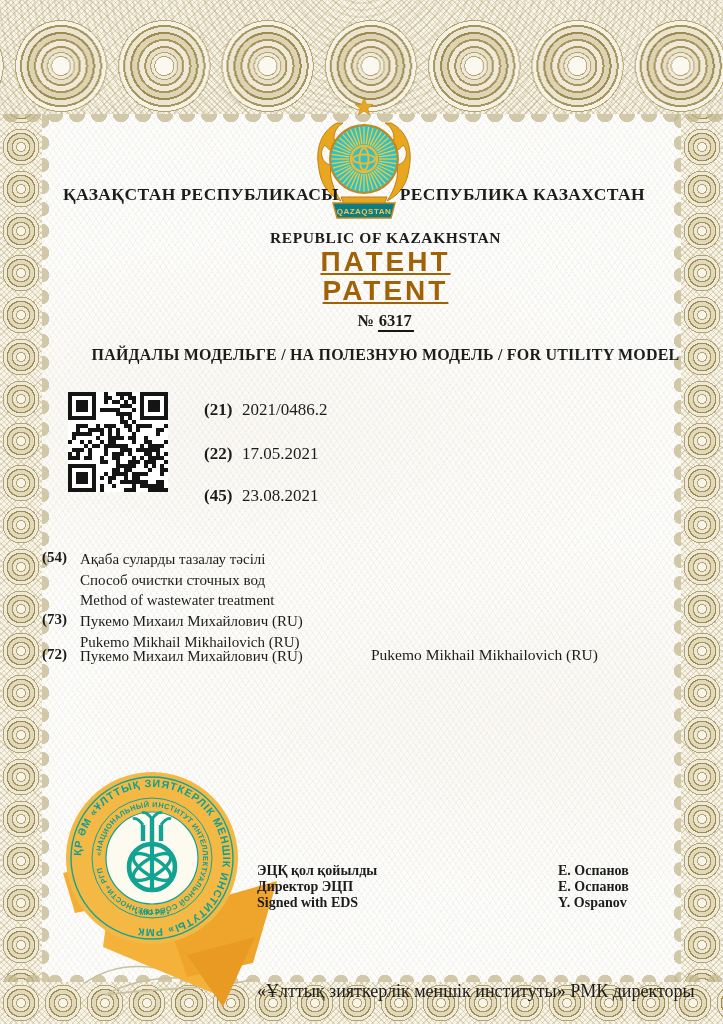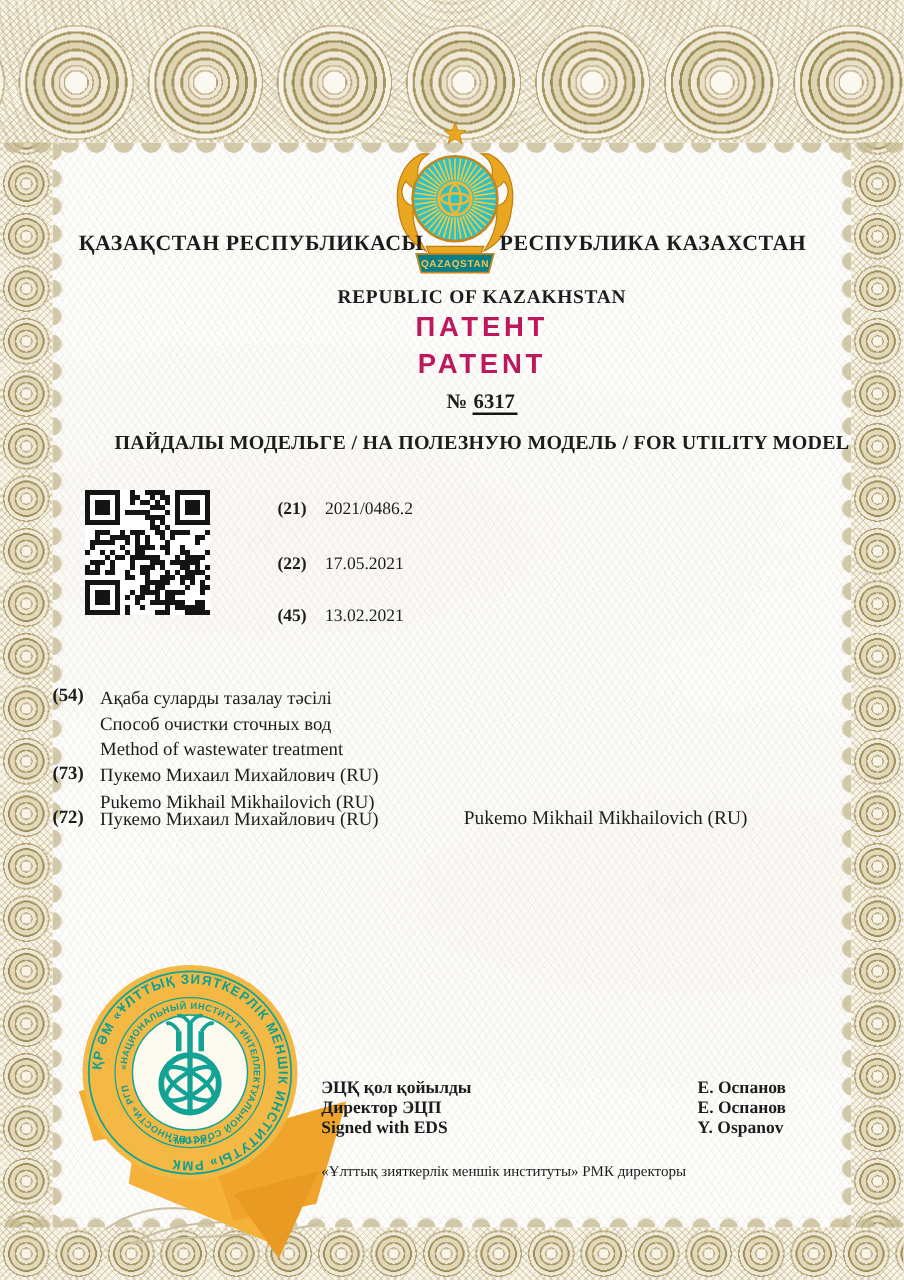--- a/index.html
+++ b/index.html
@@ -51,39 +51,39 @@
   .gb-bottom::before{content:"";position:absolute;left:0;right:0;top:-8px;height:8px;opacity:.75;
     background:radial-gradient(circle at 11px 8px, #c4b88f 0 7px, transparent 7.5px) 0 0/22px 8px repeat-x;}
 
   
   .abs{position:absolute;z-index:3;}
   .country{top:184px;font-size:17.5px;font-weight:bold;letter-spacing:.4px;white-space:nowrap;}
   .country-kk{left:63px;}
   .country-ru{right:78px;}
   .centered{left:0;right:0;text-align:center;margin-left:48px;}
   .country-en{top:229px;font-size:15.5px;font-weight:bold;letter-spacing:.6px;}
-  .big-title{font-family:"Liberation Sans",sans-serif;font-weight:bold;font-size:22px;line-height:28px;
-    letter-spacing:3px;color:#be185d;}
+  .big-title{font-family:"Liberation Sans",sans-serif;font-weight:bold;font-size:28px;line-height:28px;
+    letter-spacing:3px;color:#a16207;text-decoration:underline;}
   .title-1{top:248px;}
   .title-2{top:277px;}
   .pat-number{top:311px;font-size:16.5px;font-weight:bold;}
   .num-underline{border-bottom:2px solid #161616;padding:0 2px 0 1px;}
   .subtitle{top:346px;font-size:16px;font-weight:bold;letter-spacing:.2px;}
   .qr{left:68px;top:392px;width:100px;height:100px;background:#fff;}
-  .field-row{left:222px;font-size:14px;white-space:nowrap;}
+  .field-row{left:204px;font-size:17px;white-space:nowrap;}
   .code{font-weight:bold;display:inline-block;width:38px;}
   .entry{left:42px;font-size:15px;}
   .entry .code{position:absolute;left:0;top:0;width:38px;}
   .entry .lines{margin-left:38px;line-height:20.5px;}
   .e73 .lines{line-height:21px;}
   .e72-right{left:371px;top:646px;font-size:15.5px;white-space:nowrap;}
   .sig-col{font-size:14px;line-height:15.8px;white-space:nowrap;font-weight:bold;}
   .sig-left{left:257px;top:863px;}
   .sig-right{left:558px;top:863px;}
-  .footer-block{left:257px;top:930px;font-size:12px;line-height:14.8px;white-space:nowrap;}
+  .footer-block{left:257px;top:984px;font-size:18px;line-height:14.8px;white-space:nowrap;}
   .emblem-svg{left:307px;top:97px;z-index:3;}
   .seal-svg{left:45px;top:755px;z-index:2;}
 </style>
 </head>
 <body>
 
 <div class="page">
 
   <div class="gb gb-side gb-left"></div>
   <div class="gb gb-side gb-right"></div>
@@ -393,21 +393,21 @@
       </svg>
   </div>
 
   <div class="abs field-row" style="top:400px">
     <span class="code">(21)</span><span>2021/0486.2</span>
   </div>
   <div class="abs field-row" style="top:444px">
     <span class="code">(22)</span><span>17.05.2021</span>
   </div>
   <div class="abs field-row" style="top:486px">
-    <span class="code">(45)</span><span>13.02.2021</span>
+    <span class="code">(45)</span><span>23.08.2021</span>
   </div>
 
   <div class="abs entry" style="top:549px">
     <span class="code">(54)</span>
     <div class="lines">
       <div>Ақаба суларды тазалау тәсілі</div>
       <div>Способ очистки сточных вод</div>
       <div>Method of wastewater treatment</div>
     </div>
   </div>

